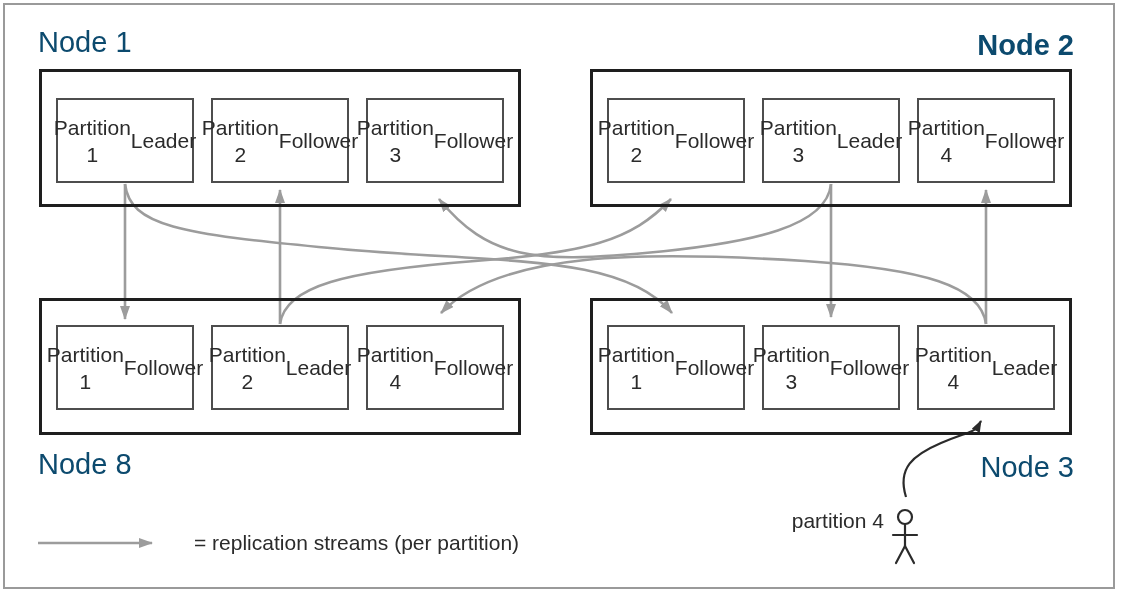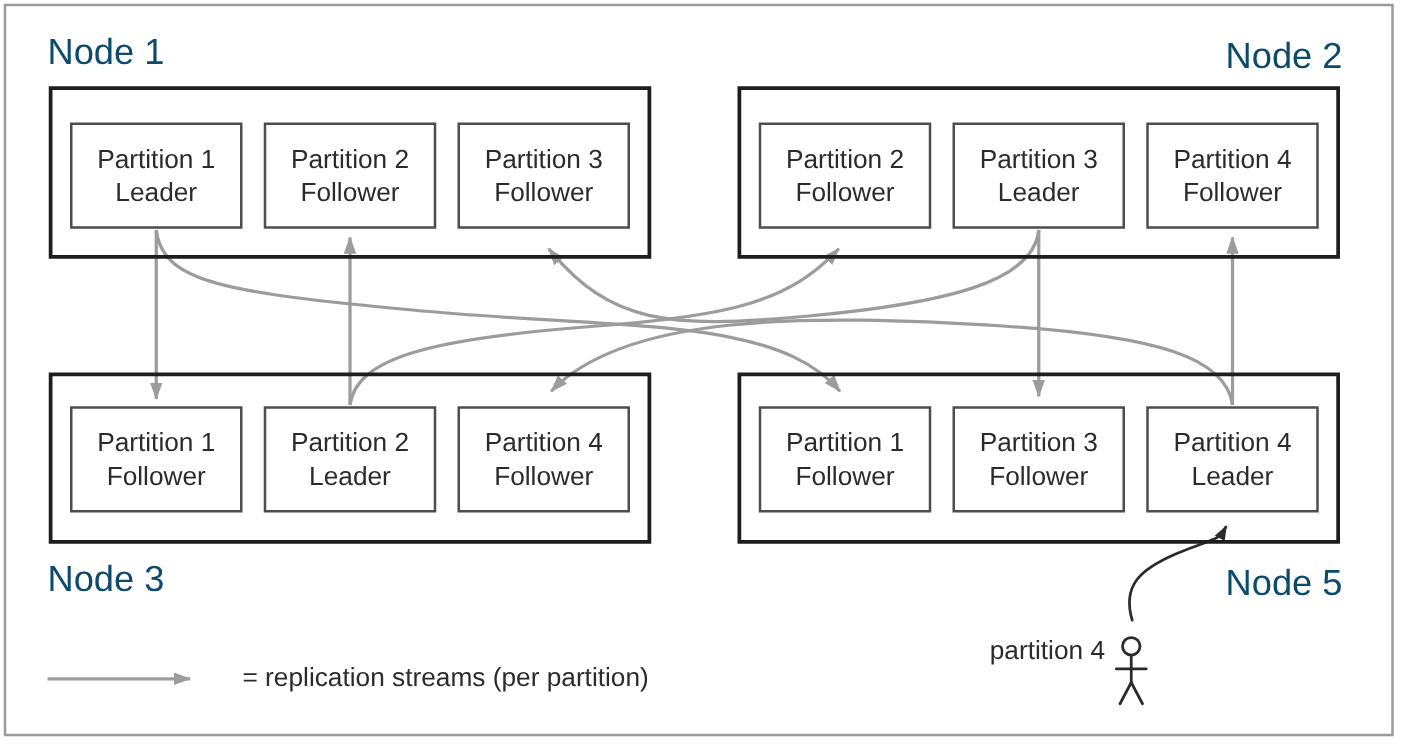--- a/index.html
+++ b/index.html
@@ -32,40 +32,40 @@
   #node-1 { left: 39px;  top: 69px;  }
   #node-2 { left: 590px; top: 69px;  }
   #node-3 { left: 39px;  top: 298px; height: 137px; }
   #node-4 { left: 590px; top: 298px; height: 137px; }
   .partition {
     position: absolute;
     width: 138px; height: 85px;
     border: 2px solid #4d4d4d;
     box-sizing: border-box;
     background: #ffffff;
-    display: flex; flex-direction: column;
+    display: flex; 
     align-items: center; justify-content: center;
     text-align: center;
     font-size: 21px; line-height: 27px;
     color: #2b2b2b;
   }
   .top-row .partition    { top: 26px; }
   .bottom-row .partition { top: 24px; }
   .pos-1 { left: 14px; }
   .pos-2 { left: 169px; }
   .pos-3 { left: 324px; }
   .node-label {
     position: absolute;
     font-size: 29px;
     color: #0c4a6e;
     white-space: nowrap;
     z-index: 3;
   }
   #node-1-label { left: 38px;  top: 26px; }
-  #node-2-label { right: 48px; top: 29px; text-align: right; }
+  #node-2-label { right: 48px; top: 29px; text-align: right; font-weight: bold; }
   #node-3-label { left: 38px;  top: 448px; }
   #node-4-label { right: 48px; top: 451px; text-align: right; }
   .legend-text {
     position: absolute;
     left: 178px; top: 531px;
     font-size: 21px;
     color: #2b2b2b;
     white-space: nowrap;
     z-index: 3;
     margin-left: 16px;
@@ -114,22 +114,22 @@
     <circle cx="905" cy="517" r="7"></circle>
     <line x1="905" y1="524" x2="905" y2="546"></line>
     <line x1="893" y1="535" x2="917" y2="535"></line>
     <line x1="905" y1="546" x2="896" y2="563"></line>
     <line x1="905" y1="546" x2="914" y2="563"></line>
   </g>
 </svg>
 
 <div class="node-label" id="node-1-label">Node 1</div>
 <div class="node-label" id="node-2-label">Node 2</div>
-<div class="node-label" id="node-3-label">Node 3</div>
-<div class="node-label" id="node-4-label">Node 5</div>
+<div class="node-label" id="node-3-label">Node 8</div>
+<div class="node-label" id="node-4-label">Node 3</div>
 
 <div class="node top-row" id="node-1">
   <div class="partition pos-1">
     <span>Partition 1</span>
     <span>Leader</span>
   </div>
   <div class="partition pos-2">
     <span>Partition 2</span>
     <span>Follower</span>
   </div>

